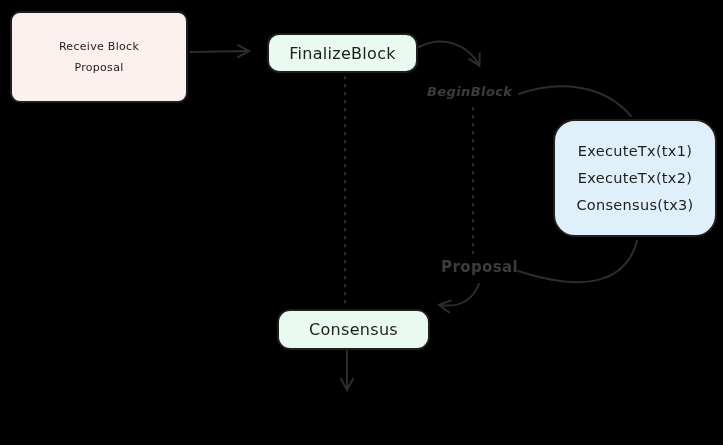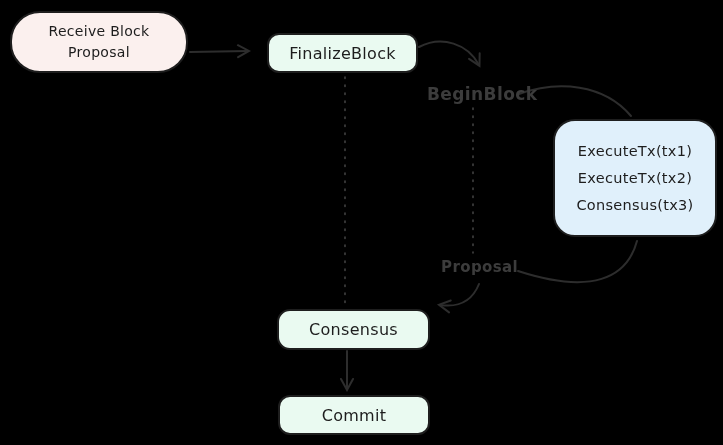--- a/index.html
+++ b/index.html
@@ -35,33 +35,33 @@
     align-items: center;
     justify-content: center;
     text-align: center;
     letter-spacing: 0.3px;
     font-weight: 500;
   }
   .node-pink  { background: var(--fill-pink);  }
   .node-green { background: var(--fill-green); }
   .node-blue  { background: var(--fill-blue);  }
 
-  .node-receive  { left: 10px;  top: 11px;  width: 178px; height: 62px;  border-radius: 30px; font-size: 14px; line-height: 21px; }
+  .node-receive  { left: 10px;  top: 11px;  width: 178px; height: 92px;  border-radius: 10px; font-size: 11px; line-height: 21px; }
   .node-finalize { left: 267px; top: 33px;  width: 151px; height: 40px;  border-radius: 12px; font-size: 16px; }
   .node-execute  { left: 553px; top: 119px; width: 164px; height: 118px; border-radius: 22px; font-size: 14.5px; line-height: 27px; }
   .node-consensus{ left: 277px; top: 309px; width: 153px; height: 41px;  border-radius: 13px; font-size: 16px; }
   .node-commit   { left: 278px; top: 395px; width: 152px; height: 40px;  border-radius: 12px; font-size: 16px; }
 
   .phase-label {
     position: absolute;
     color: var(--phase-label);
     font-weight: 600;
     letter-spacing: 0.4px;
   }
-  .label-begin { left: 427px; top: 84px;  font-size: 17px; }
+  .label-begin { left: 427px; top: 84px;  font-size: 13px; font-style: italic; }
   .label-end   { left: 441px; top: 258px; font-size: 15px; }
 </style>
 </head>
 <body>
 
 <div class="canvas">
 
   <svg class="edges" viewBox="0 0 723 445" xmlns="http://www.w3.org/2000/svg">
     <defs>
       <marker id="arrowhead" viewBox="-13 -8 15 16" refX="-1" refY="0" markerWidth="15" markerHeight="16" orient="auto" markerUnits="userSpaceOnUse">
@@ -98,20 +98,17 @@
   <div class="node node-blue node-execute">
     <span>ExecuteTx(tx1)</span>
     <span>ExecuteTx(tx2)</span>
     <span>Consensus(tx3)</span>
   </div>
 
   <div class="node node-green node-consensus">
     <span>Consensus</span>
   </div>
 
-  <div class="node node-green node-commit">
-    <span>Commit</span>
-  </div>
 
   <div class="phase-label label-begin">BeginBlock</div>
   <div class="phase-label label-end">Proposal</div>
 
 </div>
 
 </body></html>

